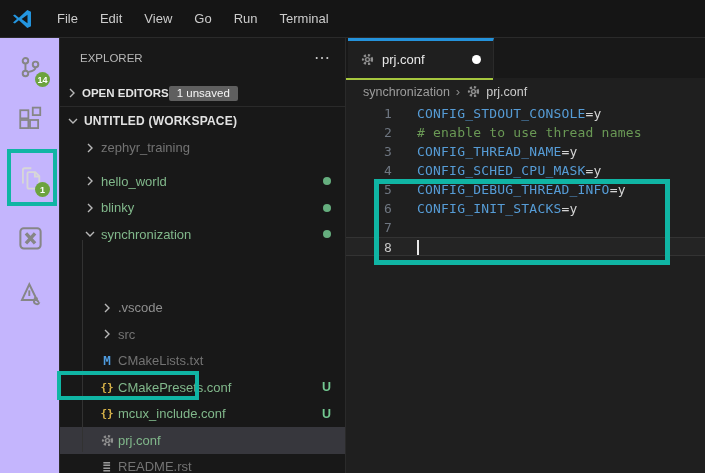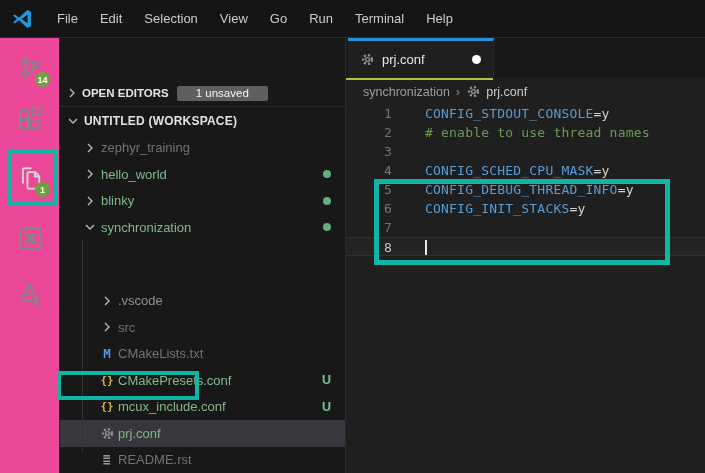--- a/index.html
+++ b/index.html
@@ -13,21 +13,21 @@
   #app{position:relative;width:705px;height:473px;background:#1f1f1f;overflow:hidden}
 
   
   .titlebar{position:absolute;left:0;top:0;width:705px;height:38px;background:#151515;
     border-bottom:1px solid #2a2a2a;display:flex;align-items:center;z-index:2}
   .logo{width:24px;height:24px;margin:0 12px 0 10px;display:flex;align-items:center;justify-content:center}
   .menu{display:flex;align-items:center;height:100%}
   .menu-item{padding:0 11px;font-size:13px;color:#cccccc;line-height:38px;cursor:default}
 
   
-  .activitybar{position:absolute;left:0;top:38px;width:60px;height:435px;background:#ec4899;
+  .activitybar{position:absolute;left:0;top:38px;width:60px;height:435px;background:#c4b5fd;
     border-right:1px solid #2a2a2a}
   .act-item{position:absolute;left:0;width:60px;height:34px;display:flex;align-items:center;justify-content:center}
   .act-item:nth-child(1){top:12px}
   .act-item:nth-child(2){top:64px}
   .act-item:nth-child(3){top:122px}
   .act-item:nth-child(4){top:182px}
   .act-item:nth-child(5){top:238px}
   .act-icon{color:#868686;display:flex}
   .act-item.active .act-icon{color:#d7d7d7}
   .act-badge{position:absolute;right:10px;bottom:-3px;min-width:15px;height:15px;border-radius:8px;
@@ -36,21 +36,21 @@
 
   
   .sidebar{position:absolute;left:60px;top:38px;width:286px;height:435px;background:#181818;
     border-right:1px solid #2a2a2a;color:#cccccc}
   .sb-header{position:absolute;top:0;left:0;right:0;height:40px;display:flex;align-items:center;
     padding:0 14px 0 20px;font-size:11.5px;color:#b8b8b8}
   .sb-header .dots{margin-left:auto;color:#c5c5c5;font-size:16px;letter-spacing:1px;line-height:10px}
   .open-editors{position:absolute;top:42px;left:0;right:0;height:27px;display:flex;align-items:center;
     border-bottom:1px solid #2a2a2a;padding-left:4px}
   .open-editors .oe-label{font-weight:bold;font-size:11.5px;color:#e4e4e4;margin-left:2px}
-  .oe-badge{margin-left:8px;background:#5f5f5f;color:#f5f5f5;font-size:11.5px;padding:1px 19px 2px;border-radius:2px}
+  .oe-badge{margin-left:0;background:#5f5f5f;color:#f5f5f5;font-size:11.5px;padding:1px 8px 2px;border-radius:2px}
   .tree{position:absolute;top:70px;left:0;right:0}
   .tree-row{height:26.5px;display:flex;align-items:center;font-size:13px;position:relative}
   .tree-row.sel{background:#37373d}
   .tree-row .chev{display:flex;color:#b8b8b8;width:18px;flex:0 0 18px;justify-content:center}
   .tree-row .ficon{width:18px;flex:0 0 18px;display:flex;justify-content:center;align-items:center}
   .tree-row .lbl{margin-left:2px;white-space:nowrap}
   .c-green{color:var(--file-green)} .c-white{color:#737373} .c-dim{color:#8f8f8f}
   .c-dim-chev{color:#8a8a8a}
   .row-right{position:absolute;right:14px;display:flex;align-items:center}
   .git-dot{width:8px;height:8px;border-radius:50%;background:var(--untracked);opacity:.85}
@@ -71,21 +71,21 @@
   .mod-dot{width:9px;height:9px;border-radius:50%;background:#ffffff;margin-left:auto}
   .breadcrumb{position:absolute;top:40px;left:0;right:0;height:27px;display:flex;align-items:center;
     padding-left:17px;font-size:12.5px;color:#9d9d9d;gap:6px}
   .breadcrumb .sep{color:#8a8a8a;font-size:13px}
   .breadcrumb .crumb-file{color:#cbcbcb;display:flex;align-items:center;gap:5px}
   .code{position:absolute;top:66px;left:0;right:0;font-family:"DejaVu Sans Mono",monospace;
     font-size:13px;letter-spacing:.2px}
   .code-line{height:19px;line-height:19px;display:flex;position:relative}
   .code-line .ln{width:46px;flex:0 0 46px;text-align:right;color:#6e7681}
   .code-line.current .ln{color:#c6c6c6}
-  .code-line .lt{margin-left:33px;white-space:pre}
+  .code-line .lt{margin-left:25px;white-space:pre}
   .tk-key{color:var(--key-blue)} .tk-comment{color:var(--comment-green)} .tk-plain{color:var(--plain)}
   .code-line.current{background:rgba(255,255,255,.025);border-top:1px solid #333333;border-bottom:1px solid #333333}
   .cursor{display:inline-block;width:2px;height:15px;background:#e8e8e8;vertical-align:middle;margin-top:-2px}
 
   
   .hl-box{position:absolute;border:4px solid var(--annotation);z-index:5;pointer-events:none}
   .hl-activity{left:7px;top:149px;width:50px;height:57px}
   .hl-prj{left:57px;top:371px;width:142px;height:29px}
   .hl-editor{left:374px;top:179px;width:296px;height:86px;border-width:5px}
 </style>
@@ -96,26 +96,24 @@
 
   <div class="titlebar">
     <span class="logo">
       <svg width="22" height="22" viewBox="0 0 24 24">
         <path fill="#2496e0" d="M17.8 2.2 8.6 10.6 4.2 7.2 2.2 8.2l4.3 3.8-4.3 3.8 2 1 4.4-3.4 9.2 8.4 4-1.9V4.1l-4-1.9zm.2 5.1v9.4L11.6 12 18 7.3z"></path>
       </svg>
     </span>
     <div class="menu" id="menubar">
         <div class="menu-item">File</div>
         <div class="menu-item">Edit</div>
-        <div class="menu-item">Selection</div>
         <div class="menu-item">View</div>
         <div class="menu-item">Go</div>
         <div class="menu-item">Run</div>
         <div class="menu-item">Terminal</div>
-        <div class="menu-item">Help</div>
       </div>
   </div>
 
   <div class="activitybar" id="activitybar">
       <div class="act-item">
         <span class="act-icon">
           <svg width="26" height="26" viewBox="0 0 16 16" fill="none" stroke="currentColor" stroke-width="1.2">
             <circle cx="5.2" cy="4.2" r="1.7"></circle>
             <circle cx="5.2" cy="12" r="1.7"></circle>
             <circle cx="11.4" cy="6.4" r="1.7"></circle>
@@ -157,20 +155,24 @@
           <svg width="28" height="28" viewBox="0 0 16 16" fill="none" stroke="currentColor" stroke-width="1.1">
             <path d="M7.6 3 12 12H3.4L7.6 3z"></path>
             <path d="M7.6 6.5v3.2"></path>
             <path d="M10.4 10.6l2.6 2.6M12.4 11.2a1.6 1.6 0 1 0 1 2.1"></path>
           </svg>
         </span>
       </div>
     </div>
 
   <div class="sidebar">
+    <div class="sb-header">
+      <span>EXPLORER</span>
+      <span class="dots">⋯</span>
+    </div>
     <div class="open-editors">
       <span class="chev" style="display:flex;color:#b8b8b8">
         <svg width="16" height="16" viewBox="0 0 16 16">
             <path d="M6 4l4 4-4 4" fill="none" stroke="currentColor" stroke-width="1.4"></path>
           </svg>
       </span>
       <span class="oe-label">OPEN EDITORS</span>
       <span class="oe-badge">1 unsaved</span>
     </div>
     <div class="tree" id="tree">
@@ -183,21 +185,21 @@
           <span class="lbl c-white">UNTITLED (WORKSPACE)</span>
         </div>
         <div class="tree-row" style="padding-left: 21px;">
           <span class="chev">
             <svg width="16" height="16" viewBox="0 0 16 16">
               <path d="M6 4l4 4-4 4" fill="none" stroke="currentColor" stroke-width="1.4"></path>
             </svg>
           </span>
           <span class="lbl c-white">zephyr_training</span>
         </div>
-        <div class="tree-row" style="padding-left: 21px;">
+        <div class="tree-row" style="padding-left: 21px; margin-top: 7px;">
           <span class="chev">
             <svg width="16" height="16" viewBox="0 0 16 16">
               <path d="M6 4l4 4-4 4" fill="none" stroke="currentColor" stroke-width="1.4"></path>
             </svg>
           </span>
           <span class="lbl c-green">hello_world</span>
           <span class="row-right">
             <span class="git-dot"></span>
           </span>
         </div>
@@ -324,20 +326,21 @@
         <div class="code-line">
           <span class="ln">1</span>
           <span class="lt"><span class="tk-key">CONFIG_STDOUT_CONSOLE</span><span class="tk-plain">=y</span></span>
         </div>
         <div class="code-line">
           <span class="ln">2</span>
           <span class="lt"><span class="tk-comment"># enable to use thread names</span></span>
         </div>
         <div class="code-line">
           <span class="ln">3</span>
+          <span class="lt"><span class="tk-key">CONFIG_THREAD_NAME</span><span class="tk-plain">=y</span></span>
         </div>
         <div class="code-line">
           <span class="ln">4</span>
           <span class="lt"><span class="tk-key">CONFIG_SCHED_CPU_MASK</span><span class="tk-plain">=y</span></span>
         </div>
         <div class="code-line">
           <span class="ln">5</span>
           <span class="lt"><span class="tk-key">CONFIG_DEBUG_THREAD_INFO</span><span class="tk-plain">=y</span></span>
         </div>
         <div class="code-line">

